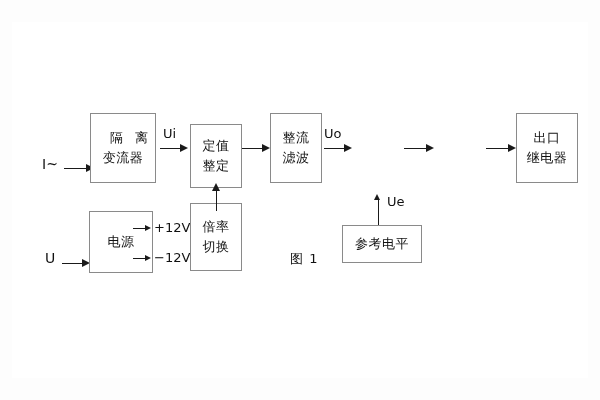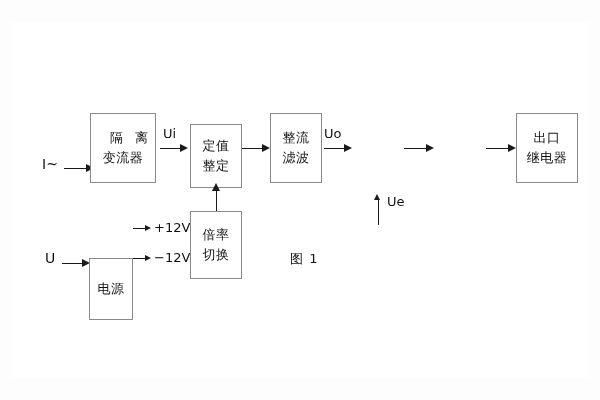--- a/index.html
+++ b/index.html
@@ -142,40 +142,43 @@
 
     <div class="block" style="left:504px; top:91px; width:62px; height:70px;">
       <span class="ln1">出口</span>
       <span class="ln2">继电器</span>
     </div>
 
     <div class="lbl term" style="left:33px; top:228px;">U</div>
     <div class="hline" style="left:50px; top:241px; width:22px;"></div>
     <div class="arrow-r" style="left:70px; top:236.5px;"></div>
 
-    <div class="block" style="left:77px; top:189px; width:44px; height:62px;margin-top:47px;">
+    <div class="block" style="left:77px; top:189px; width:64px; height:62px;">
       <span class="ln1">电源</span>
     </div>
 
     <div class="hline" style="left:121px; top:206px; width:14px;"></div>
     <div class="arrow-r sm" style="left:133px; top:202.5px;"></div>
     <div class="lbl volt" style="left:142px; top:198px;">+12V</div>
 
     <div class="hline" style="left:121px; top:236px; width:14px;"></div>
     <div class="arrow-r sm" style="left:133px; top:232.5px;"></div>
     <div class="lbl volt" style="left:142px; top:228px;">−12V</div>
 
-    <div class="block" style="left:178px; top:189px; width:52px; height:68px;">
+    <div class="block" style="left:178px; top:181px; width:52px; height:68px;">
       <span class="ln1">倍率</span>
       <span class="ln2">切换</span>
     </div>
 
     <div class="vline" style="left:204px; top:168px; height:21px;"></div>
     <div class="arrow-u" style="left:199.5px; top:161px;"></div>
 
+    <div class="block" style="left:330px; top:203px; width:80px; height:38px;">
+      <span class="ln1">参考电平</span>
+    </div>
 
     <div class="vline" style="left:366px; top:178px; height:25px;"></div>
     <div class="arrow-u sm" style="left:362px; top:172px;"></div>
     <div class="lbl sig" style="left:375px; top:172px;">Ue</div>
 
     <div class="lbl cap" style="left:278px; top:228px;">图 1</div>
 
   </div>
 </div>
 

